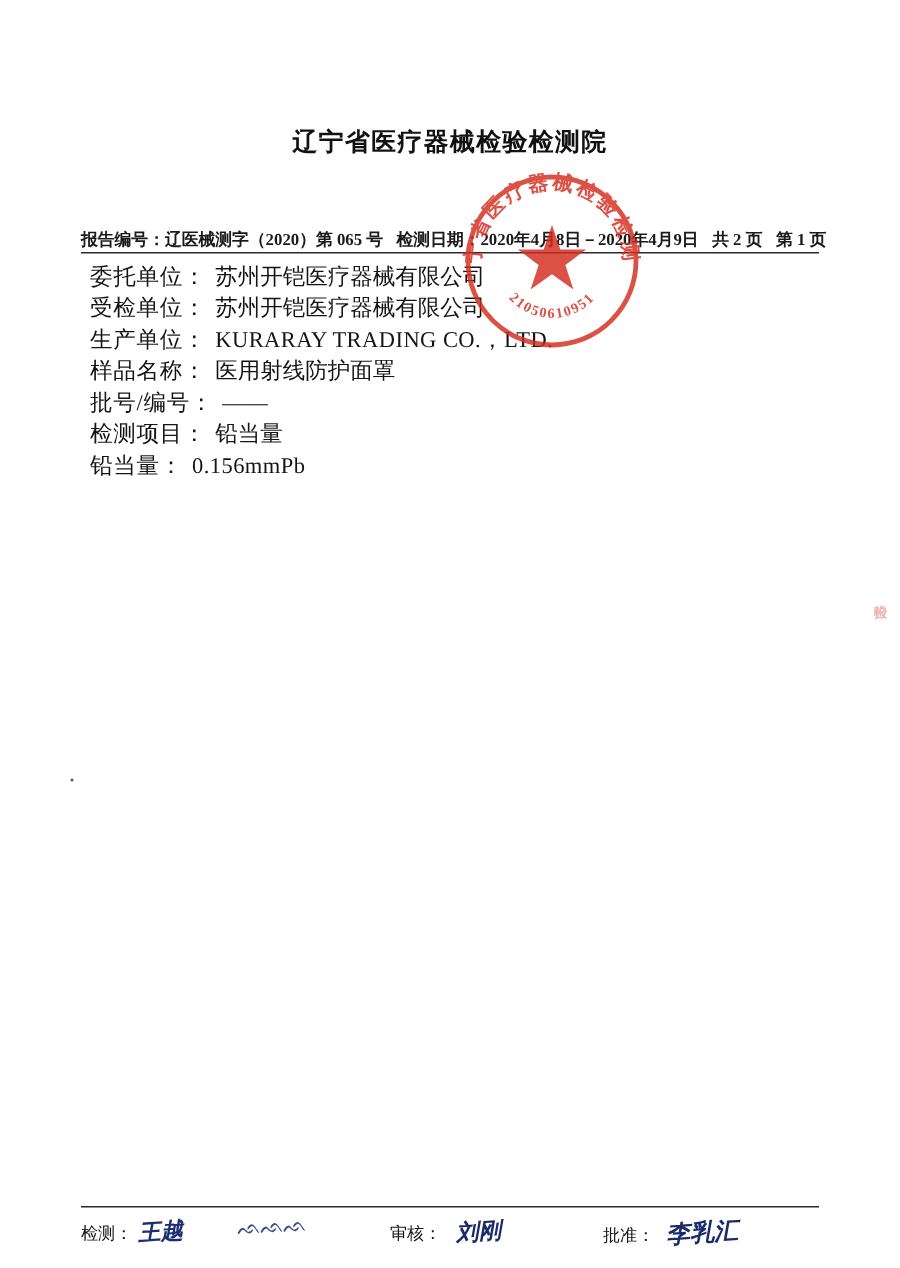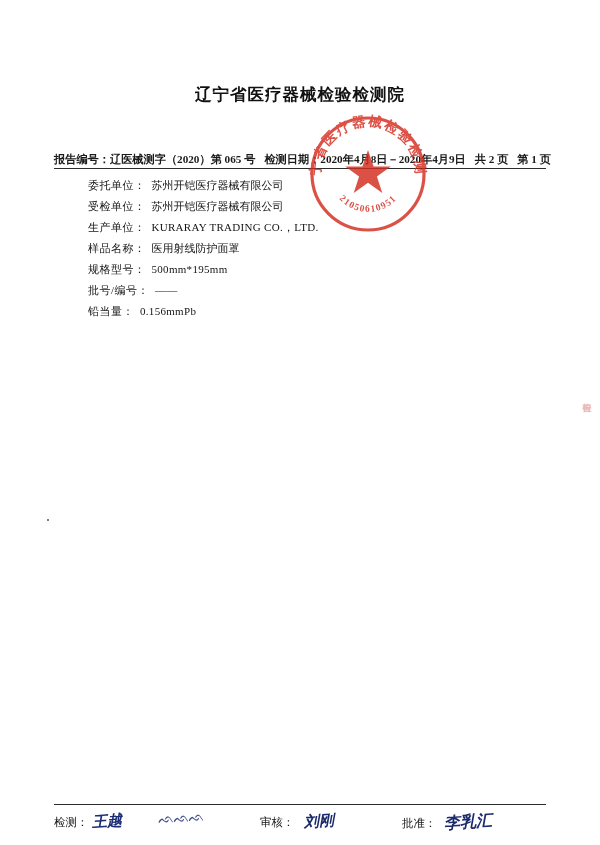--- a/index.html
+++ b/index.html
@@ -76,25 +76,24 @@
   .rule.bottom { top: 804px; }
 
   
   .info-block {
     position: absolute;
     top: 175px;
     left: 60px;
     width: 480px;
   }
   .info-row {
-    font-size: 11px;
+    font-size: 15px;
     line-height: 21px;
     white-space: nowrap;
     color: #141414;
-    margin-left: 28px;
   }
   .info-row .k {
     display: inline-block;
     letter-spacing: 0.5px;
   }
   .info-row .v {
     display: inline-block;
     padding-left: 6px;
   }
   .info-row .v.latin {
@@ -191,22 +190,22 @@
     <span class="seg last">第 1 页</span>
   </div>
 
   <div class="rule top"></div>
 
   <div class="info-block">
     <div class="info-row"><span class="k">委托单位：</span><span class="v">苏州开铠医疗器械有限公司</span></div>
     <div class="info-row"><span class="k">受检单位：</span><span class="v">苏州开铠医疗器械有限公司</span></div>
     <div class="info-row"><span class="k">生产单位：</span><span class="v latin">KURARAY TRADING CO.，LTD.</span></div>
     <div class="info-row"><span class="k">样品名称：</span><span class="v">医用射线防护面罩</span></div>
-    <div class="info-row"><span class="k">规格型号：</span><span class="v latin">500mm*195mm</span></div>
     <div class="info-row"><span class="k">批号/编号：</span><span class="v latin">——</span></div>
+    <div class="info-row"><span class="k">检测项目：</span><span class="v">铅当量</span></div>
     <div class="info-row"><span class="k">铅当量：</span><span class="v latin">0.156mmPb</span></div>
   </div>
 
   <div class="stamp">
     <svg width="140" height="140" viewBox="0 0 140 140" xmlns="http://www.w3.org/2000/svg">
       <defs>
         <path id="arcTop" d="M 22,70 A 48,48 0 0 1 118,70" fill="none"></path>
         <path id="arcBot" d="M 32,70 A 38,38 0 0 0 108,70" fill="none"></path>
       </defs>
       <g opacity="0.82">

